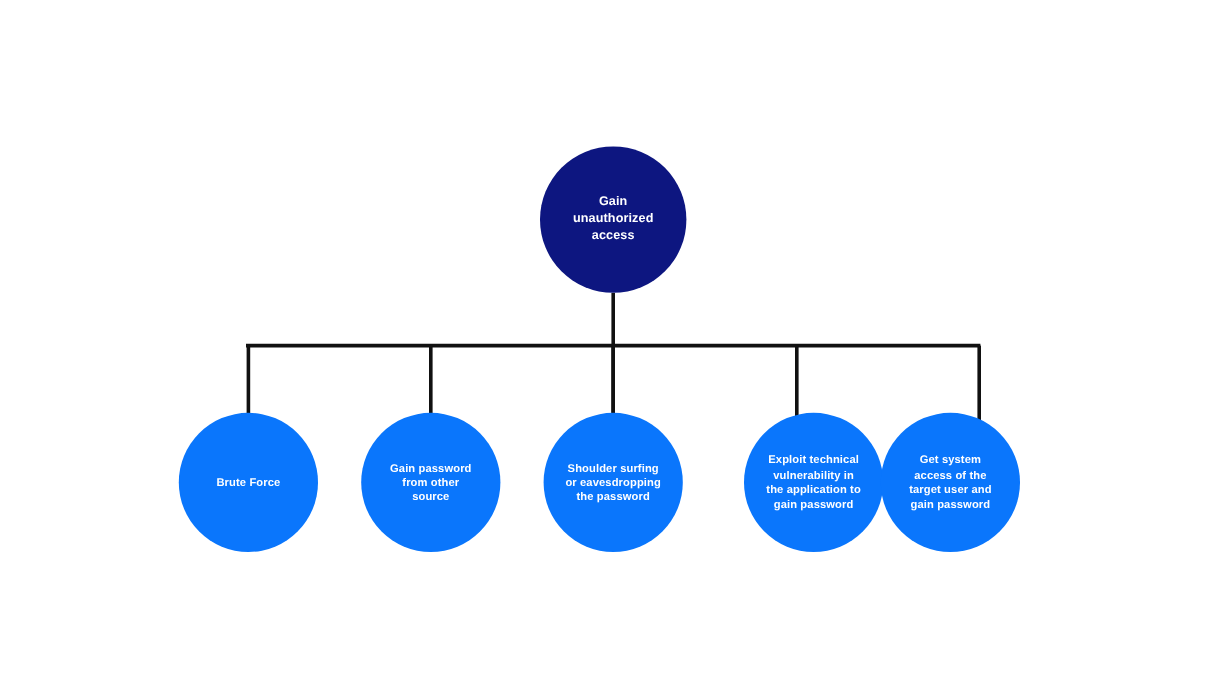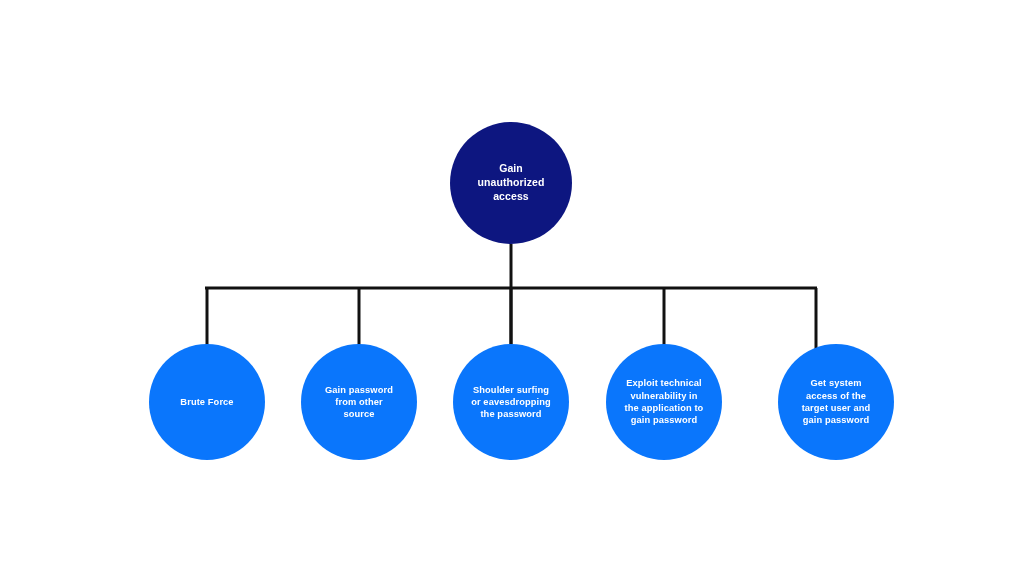--- a/index.html
+++ b/index.html
@@ -60,22 +60,22 @@
     top: 344px;
     background: #0a76fc;
     z-index: 2;
   }
   .child-node .node-label {
     font-size: 9.3px;
   }
   .child-0 { left: 149px; justify-content: center; }
   .child-1 { left: 301px; }
   .child-2 { left: 453px; }
-  .child-3 { left: 606px; }
-  .child-4 { left: 778px; }
+  .child-3 { left: 620px; }
+  .child-4 { left: 734px; }
 </style>
 </head>
 <body>
 
 <div id="canvas">
 
   <svg class="connectors" viewBox="0 0 1024 576" width="1024" height="576" aria-hidden="true">
     <g stroke="#111111" stroke-width="3" fill="none" stroke-linecap="butt">
       <line x1="511" y1="244" x2="511" y2="344"></line>
       <line x1="205" y1="288" x2="817" y2="288"></line>

